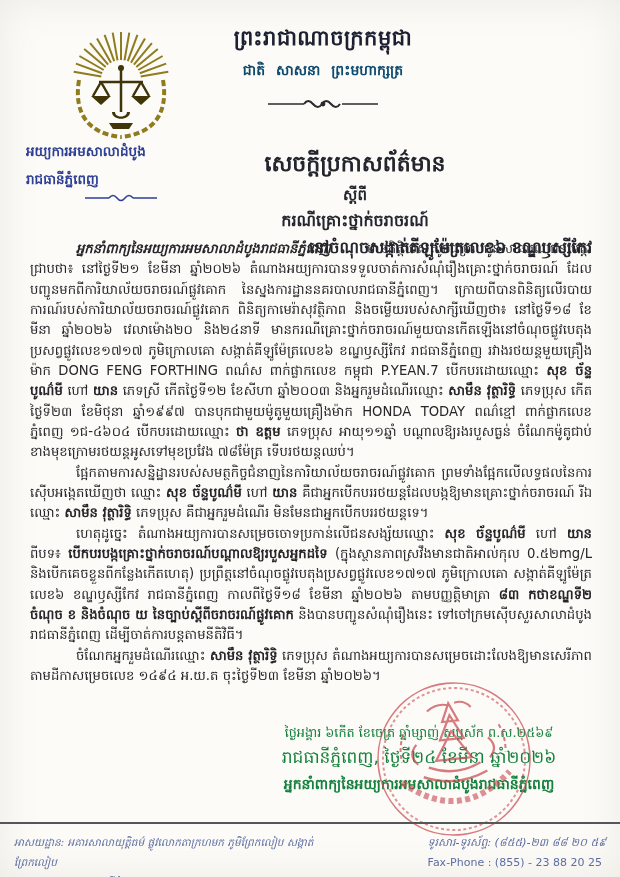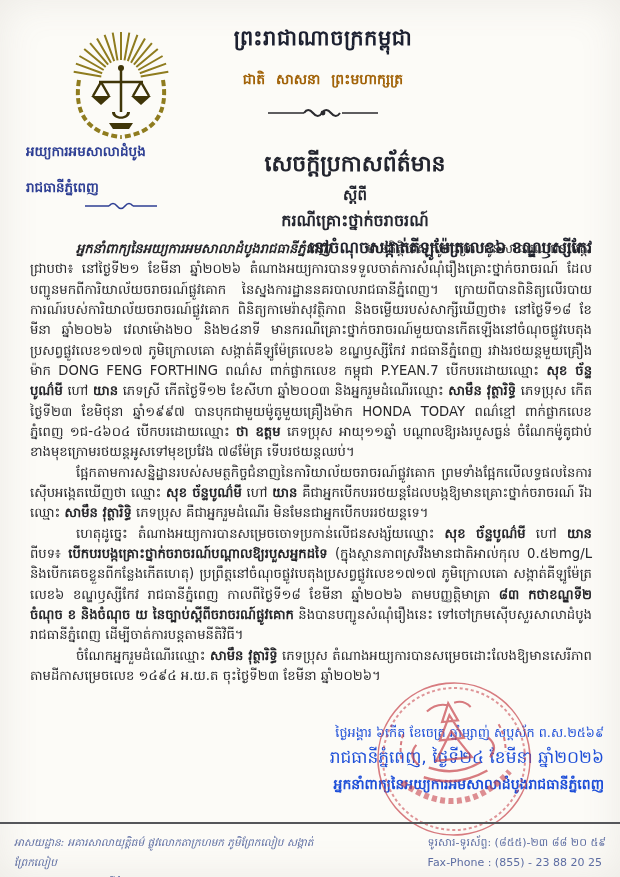--- a/index.html
+++ b/index.html
@@ -9,48 +9,48 @@
     background:#fcfbf7;overflow:hidden;color:#23242a;
     box-shadow:inset 0 0 40px rgba(120,115,105,.12);
   }
   
   .emblem-block{position:absolute;left:26px;top:22px;width:190px;}
   .emblem-svg{display:block;margin:0 auto;}
   .office-name{font-weight:bold;font-size:13.5px;line-height:1.45;color:#2e3f94;margin-top:2px;}
   .mini-divider{display:block;margin:4px auto 0;}
   .royal-block{position:absolute;left:198px;top:24px;width:250px;text-align:center;}
   .kingdom{font-weight:bold;font-size:21px;color:#1c2030;letter-spacing:.5px;}
-  .motto{font-weight:bold;font-size:14px;color:#a16207;margin-top:15px;word-spacing:6px;text-align:center;}
+  .motto{font-weight:bold;font-size:14px;color:#0c4a6e;margin-top:6px;word-spacing:6px;text-align:center;}
   .tassel{display:block;margin:16px auto 0;}
   
   .title-block{position:absolute;left:118px;top:150px;width:474px;text-align:center;color:#23252f;}
   .title-l1{font-size:22px;font-weight:bold;}
   .title-l2{font-size:15px;font-weight:bold;margin-top:3px;}
   .title-l3{font-size:16px;font-weight:bold;margin-top:3px;}
   .title-l4{font-size:16px;font-weight:bold;margin-top:3px;text-align:right;}
   
   .body-block{position:absolute;left:30px;top:239px;width:562px;
     font-size:13.2px;line-height:1.54;text-align:justify;color:#26262a;}
   .body-block p{margin:0;text-indent:46px;}
   .b{font-weight:bold;}
   .i{font-style:italic;}
   
-  .sig-block{position:absolute;right:16px;top:724px;width:370px;text-align:right;color:#1d4ed8;}
+  .sig-block{position:absolute;right:16px;top:724px;width:370px;text-align:center;color:#15803d;}
   .sig-lunar{font-size:12.8px;}
   .sig-place{font-size:17px;margin-top:3px;}
   .sig-title{font-size:14px;font-weight:bold;margin-top:4px;}
   
   .stamp{position:absolute;left:374px;top:679px;width:160px;height:160px;pointer-events:none;}
   
   .footer-rule{position:absolute;left:0;top:822px;width:620px;border-top:2px solid #55565a;}
   .footer{position:absolute;left:14px;top:833px;width:592px;display:flex;
     justify-content:space-between;align-items:flex-start;color:#5d6da2;}
   .footer-address{font-style:italic;font-size:10.5px;line-height:1.9;max-width:340px;}
   .footer-phones{font-size:11px;line-height:1.8;text-align:left;}
-  .footer-phone-kh{}
+  .footer-phone-kh{font-style:italic;}
   .footer-phone-en{font-style:normal;}
 </style>
 </head>
 <body>
 
 <div class="page">
 
   <div class="emblem-block">
     <svg class="emblem-svg" width="126" height="118" viewBox="0 0 120 118">
       <g stroke="#8f7c1f" stroke-width="2" fill="none">
@@ -71,21 +71,21 @@
       </g>
       <g fill="#3f3508">
         <circle cx="60" cy="46" r="3"></circle>
         <path d="M30,74 L50,74 L40,83 Z"></path>
         <path d="M70,74 L90,74 L80,83 Z"></path>
         <path d="M51,90 C51,99 69,99 69,90 L66,90 C66,96 54,96 54,90 Z"></path>
         <path d="M48,101 H72 L68,107 H52 Z"></path>
       </g>
     </svg>
     <div class="office-name">អយ្យការអមសាលាដំបូង</div>
-    <div class="office-name" style="margin-top:16px;">រាជធានីភ្នំពេញ</div>
+    <div class="office-name" style="margin-top:8px;">រាជធានីភ្នំពេញ</div>
     <svg class="mini-divider" width="72" height="10" viewBox="0 0 72 10">
       <path d="M0,5 H24 M48,5 H72" stroke="#2e3f94" stroke-width="1.4"></path>
       <path d="M24,5 q4,-5 8,0 t8,0 t8,0" stroke="#2e3f94" stroke-width="1.6" fill="none"></path>
     </svg>
   </div>
 
   <div class="royal-block">
     <div class="kingdom">ព្រះរាជាណាចក្រកម្ពុជា</div>
     <div class="motto">ជាតិ   សាសនា   ព្រះមហាក្សត្រ</div>
     <svg class="tassel" width="110" height="12" viewBox="0 0 110 12">

